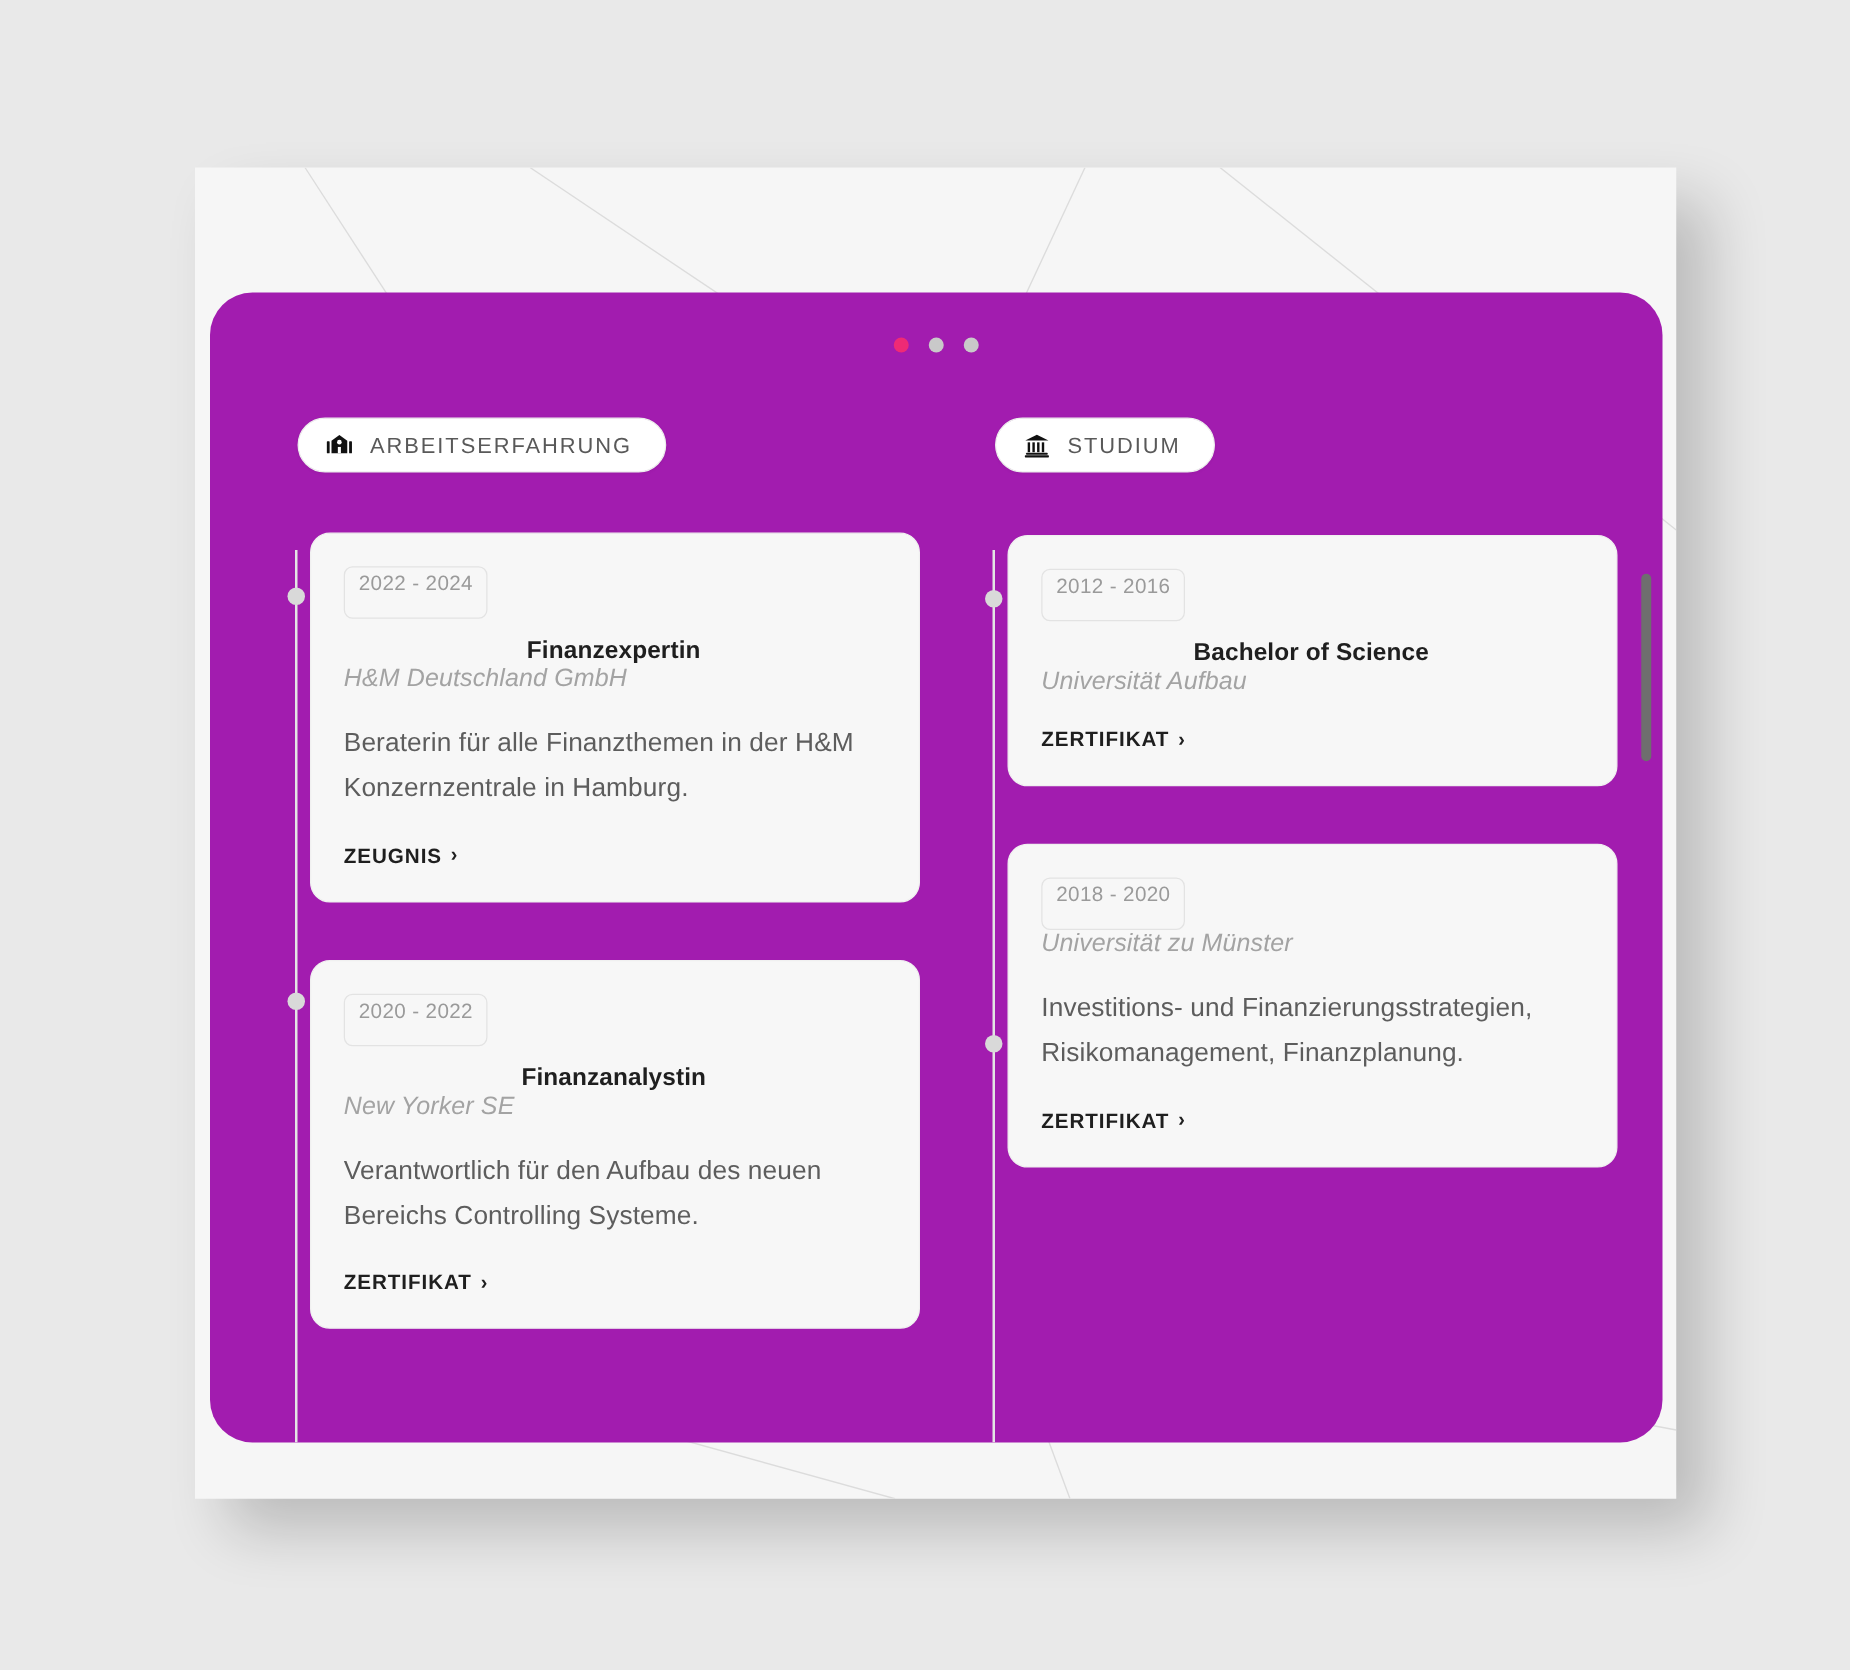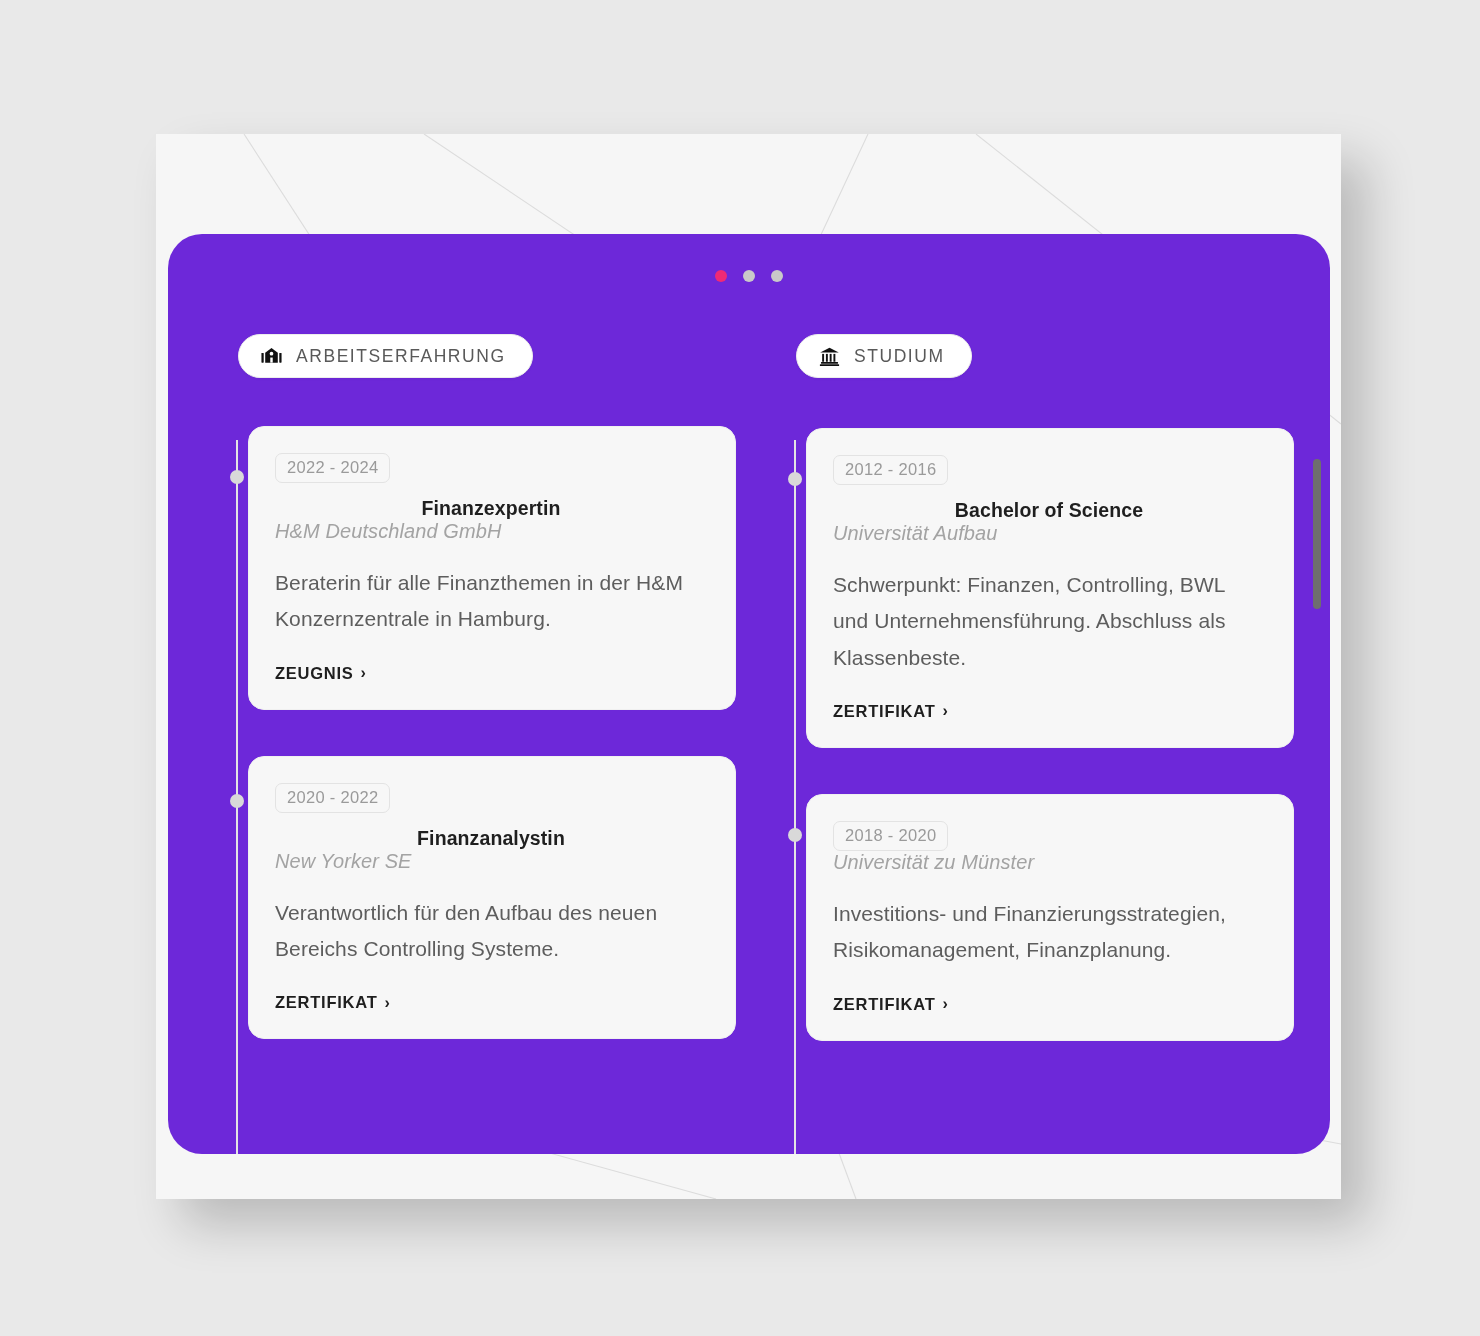--- a/index.html
+++ b/index.html
@@ -28,21 +28,21 @@
 
   
   #bg-lines { position: absolute; inset: 0; }
   #bg-lines line { stroke: #dcdcdc; stroke-width: 1.1; }
 
   
   #sheet {
     position: absolute;
     left: 12px; top: 100px;
     width: 1162px; height: 920px;
-    background: #6d28d9;
+    background: #a21caf;
     border-radius: 34px;
     overflow: hidden;
   }
 
   
   #dots {
     position: absolute;
     top: 36px; left: 0; right: 0;
     display: flex; justify-content: center; align-items: center;
     gap: 16px;
@@ -108,21 +108,21 @@
     background: #f7f7f7;
     border: 1px solid #f0f0f0;
     border-radius: 16px;
     padding: 26px 28px 26px 26px;
   }
 
   .year {
     display: inline-block;
     border: 1px solid #e3e3e3;
     border-radius: 7px;
-    padding: 4px 11px 5px;
+    padding: 4px 11px 17px;
     font-size: 16.5px;
     color: #9a9a9a;
     letter-spacing: 0.3px;
     background: transparent;
     text-align: right;
   }
 
   .role {
     margin-top: 14px;
     font-size: 19.5px;
@@ -282,21 +282,20 @@
             <div class="rail-dot" style="top:42px"></div>
             <div class="rail-dot" style="top:398px"></div>
           </div>
 
           <div class="items">
 
             <div class="card">
               <span class="year">2012 - 2016</span>
               <div class="role">Bachelor of Science</div>
               <div class="org">Universität Aufbau</div>
-              <div class="desc">Schwerpunkt: Finanzen, Controlling, BWL und Unternehmensführung. Abschluss als Klassenbeste.</div>
               <a class="cta">
                 <span>ZERTIFIKAT</span>
                 <span class="chev">›</span>
               </a>
             </div>
 
             <div class="card">
               <span class="year">2018 - 2020</span>
               <div class="org">Universität zu Münster</div>
               <div class="desc">Investitions- und Finanzierungsstrategien, Risikomanagement, Finanzplanung.</div>

